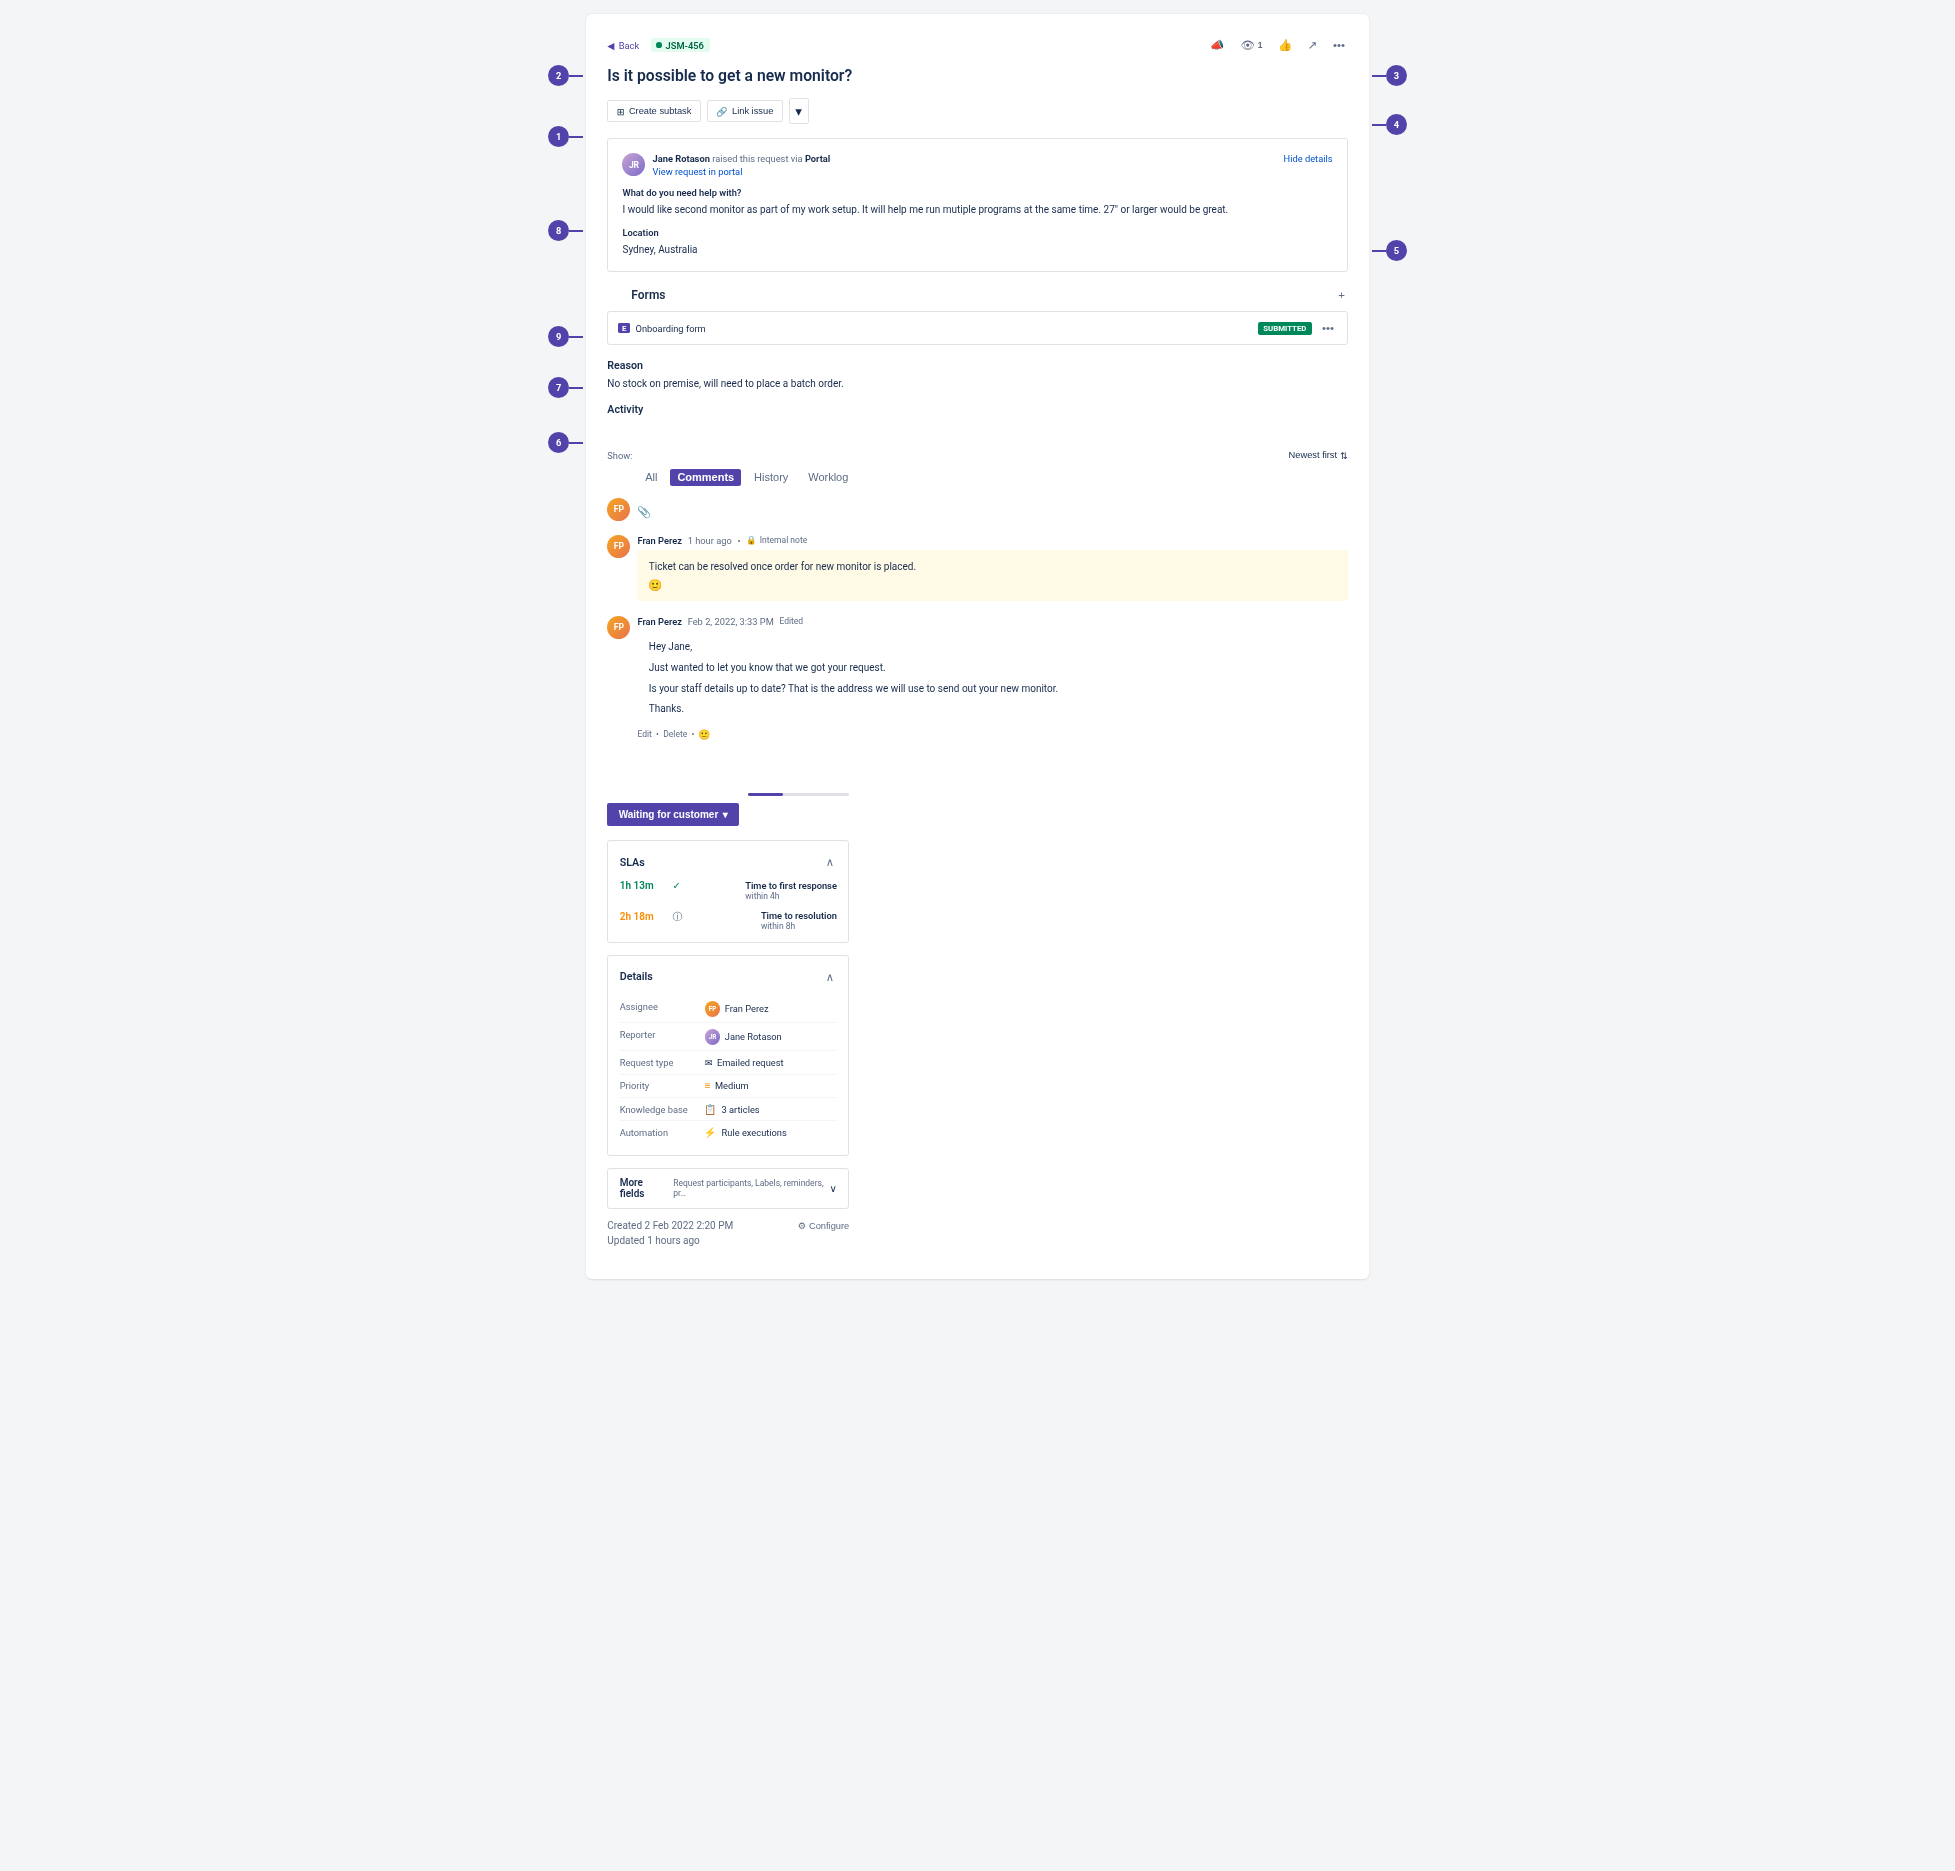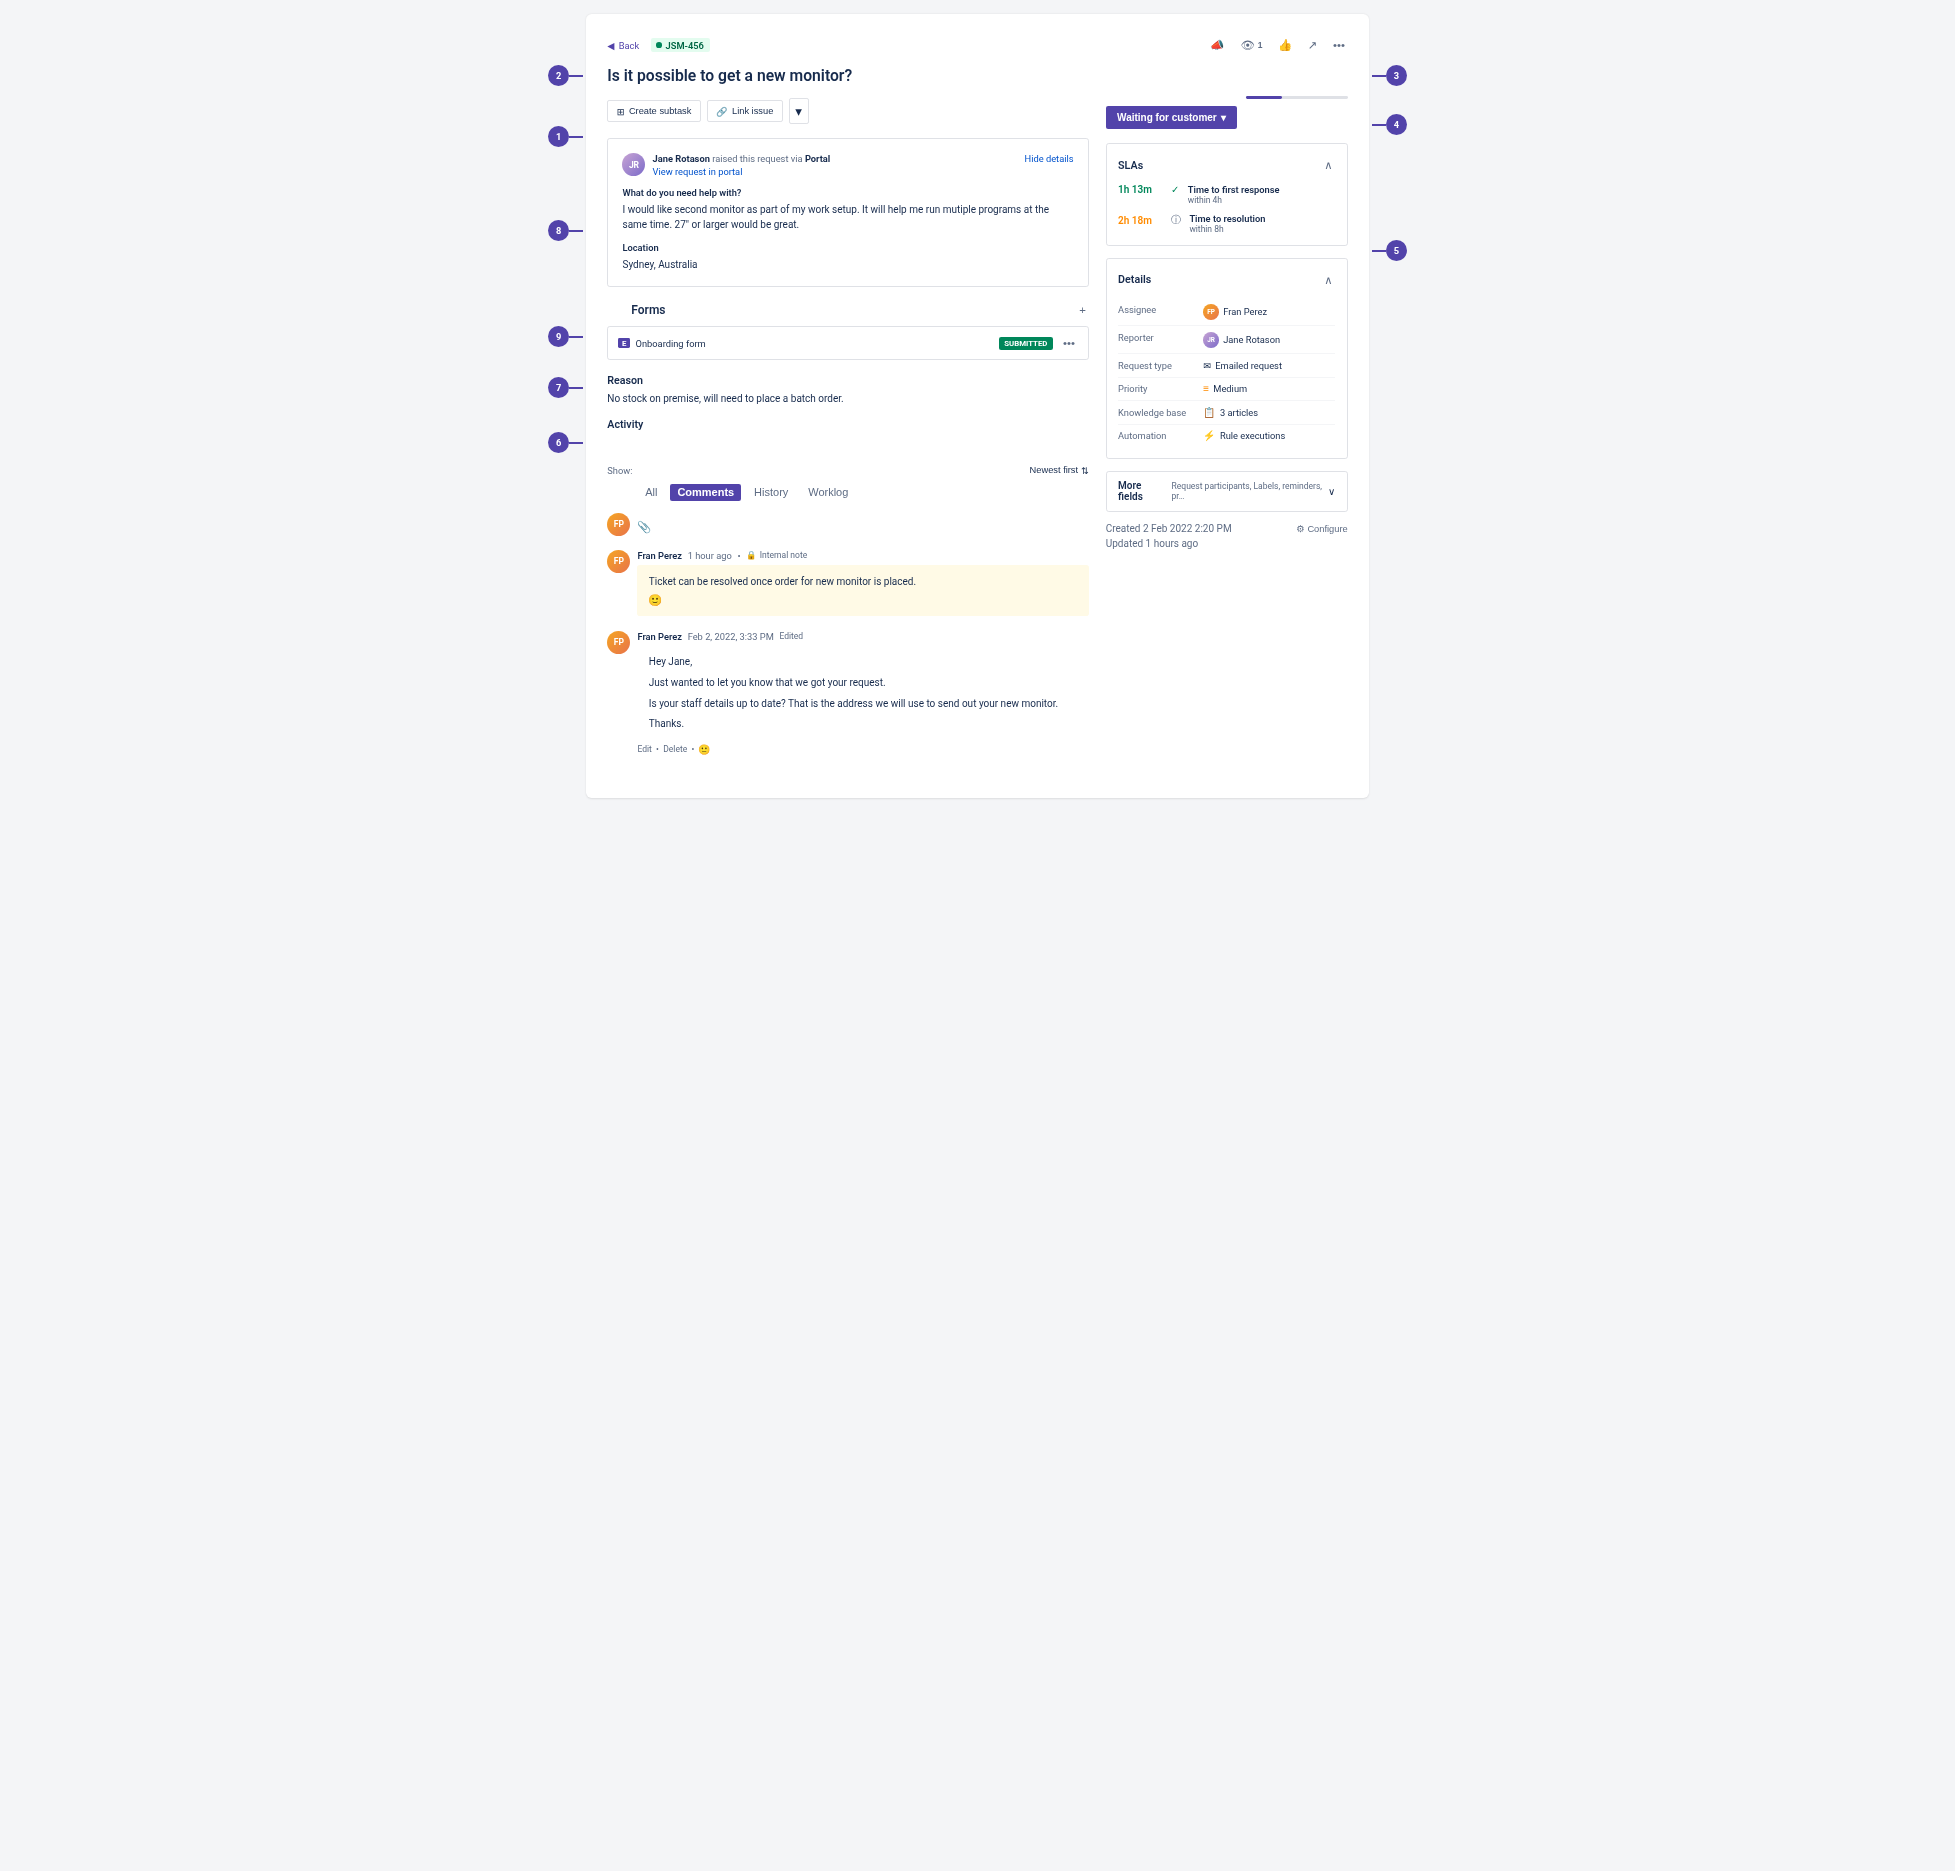--- a/index.html
+++ b/index.html
@@ -69,21 +69,22 @@
       padding: 2.8px;
     }
     .icon-btn .badge-count {
       font-size: 8.5px;
       font-weight: 700;
       color: #5e6c84;
     }
     
     .main-layout {
       display: flex;
-      gap: 17px;
+      gap: 9px;
+      flex-direction: column;
     }
     .left-col {
       flex: 1;
       min-width: 0;
     }
     .right-col {
       width: 242px;
       flex-shrink: 0;
     }
     
@@ -367,20 +368,21 @@
       align-items: center;
       justify-content: space-between;
       margin-bottom: 8.5px;
     }
     .section-title { font-size: 10.7px; font-weight: 600; }
     .sla-row {
       display: flex;
       align-items: flex-start;
       gap: 8.5px;
       margin-bottom: 8.5px;
+      justify-content: space-between;
     }
     .sla-row:last-child { margin-bottom: 0; }
     .sla-time {
       font-size: 10px;
       font-weight: 600;
       color: #00875a;
       white-space: nowrap;
       min-width: 50px;
     }
     .sla-time.warning { color: #ff8b00; }

